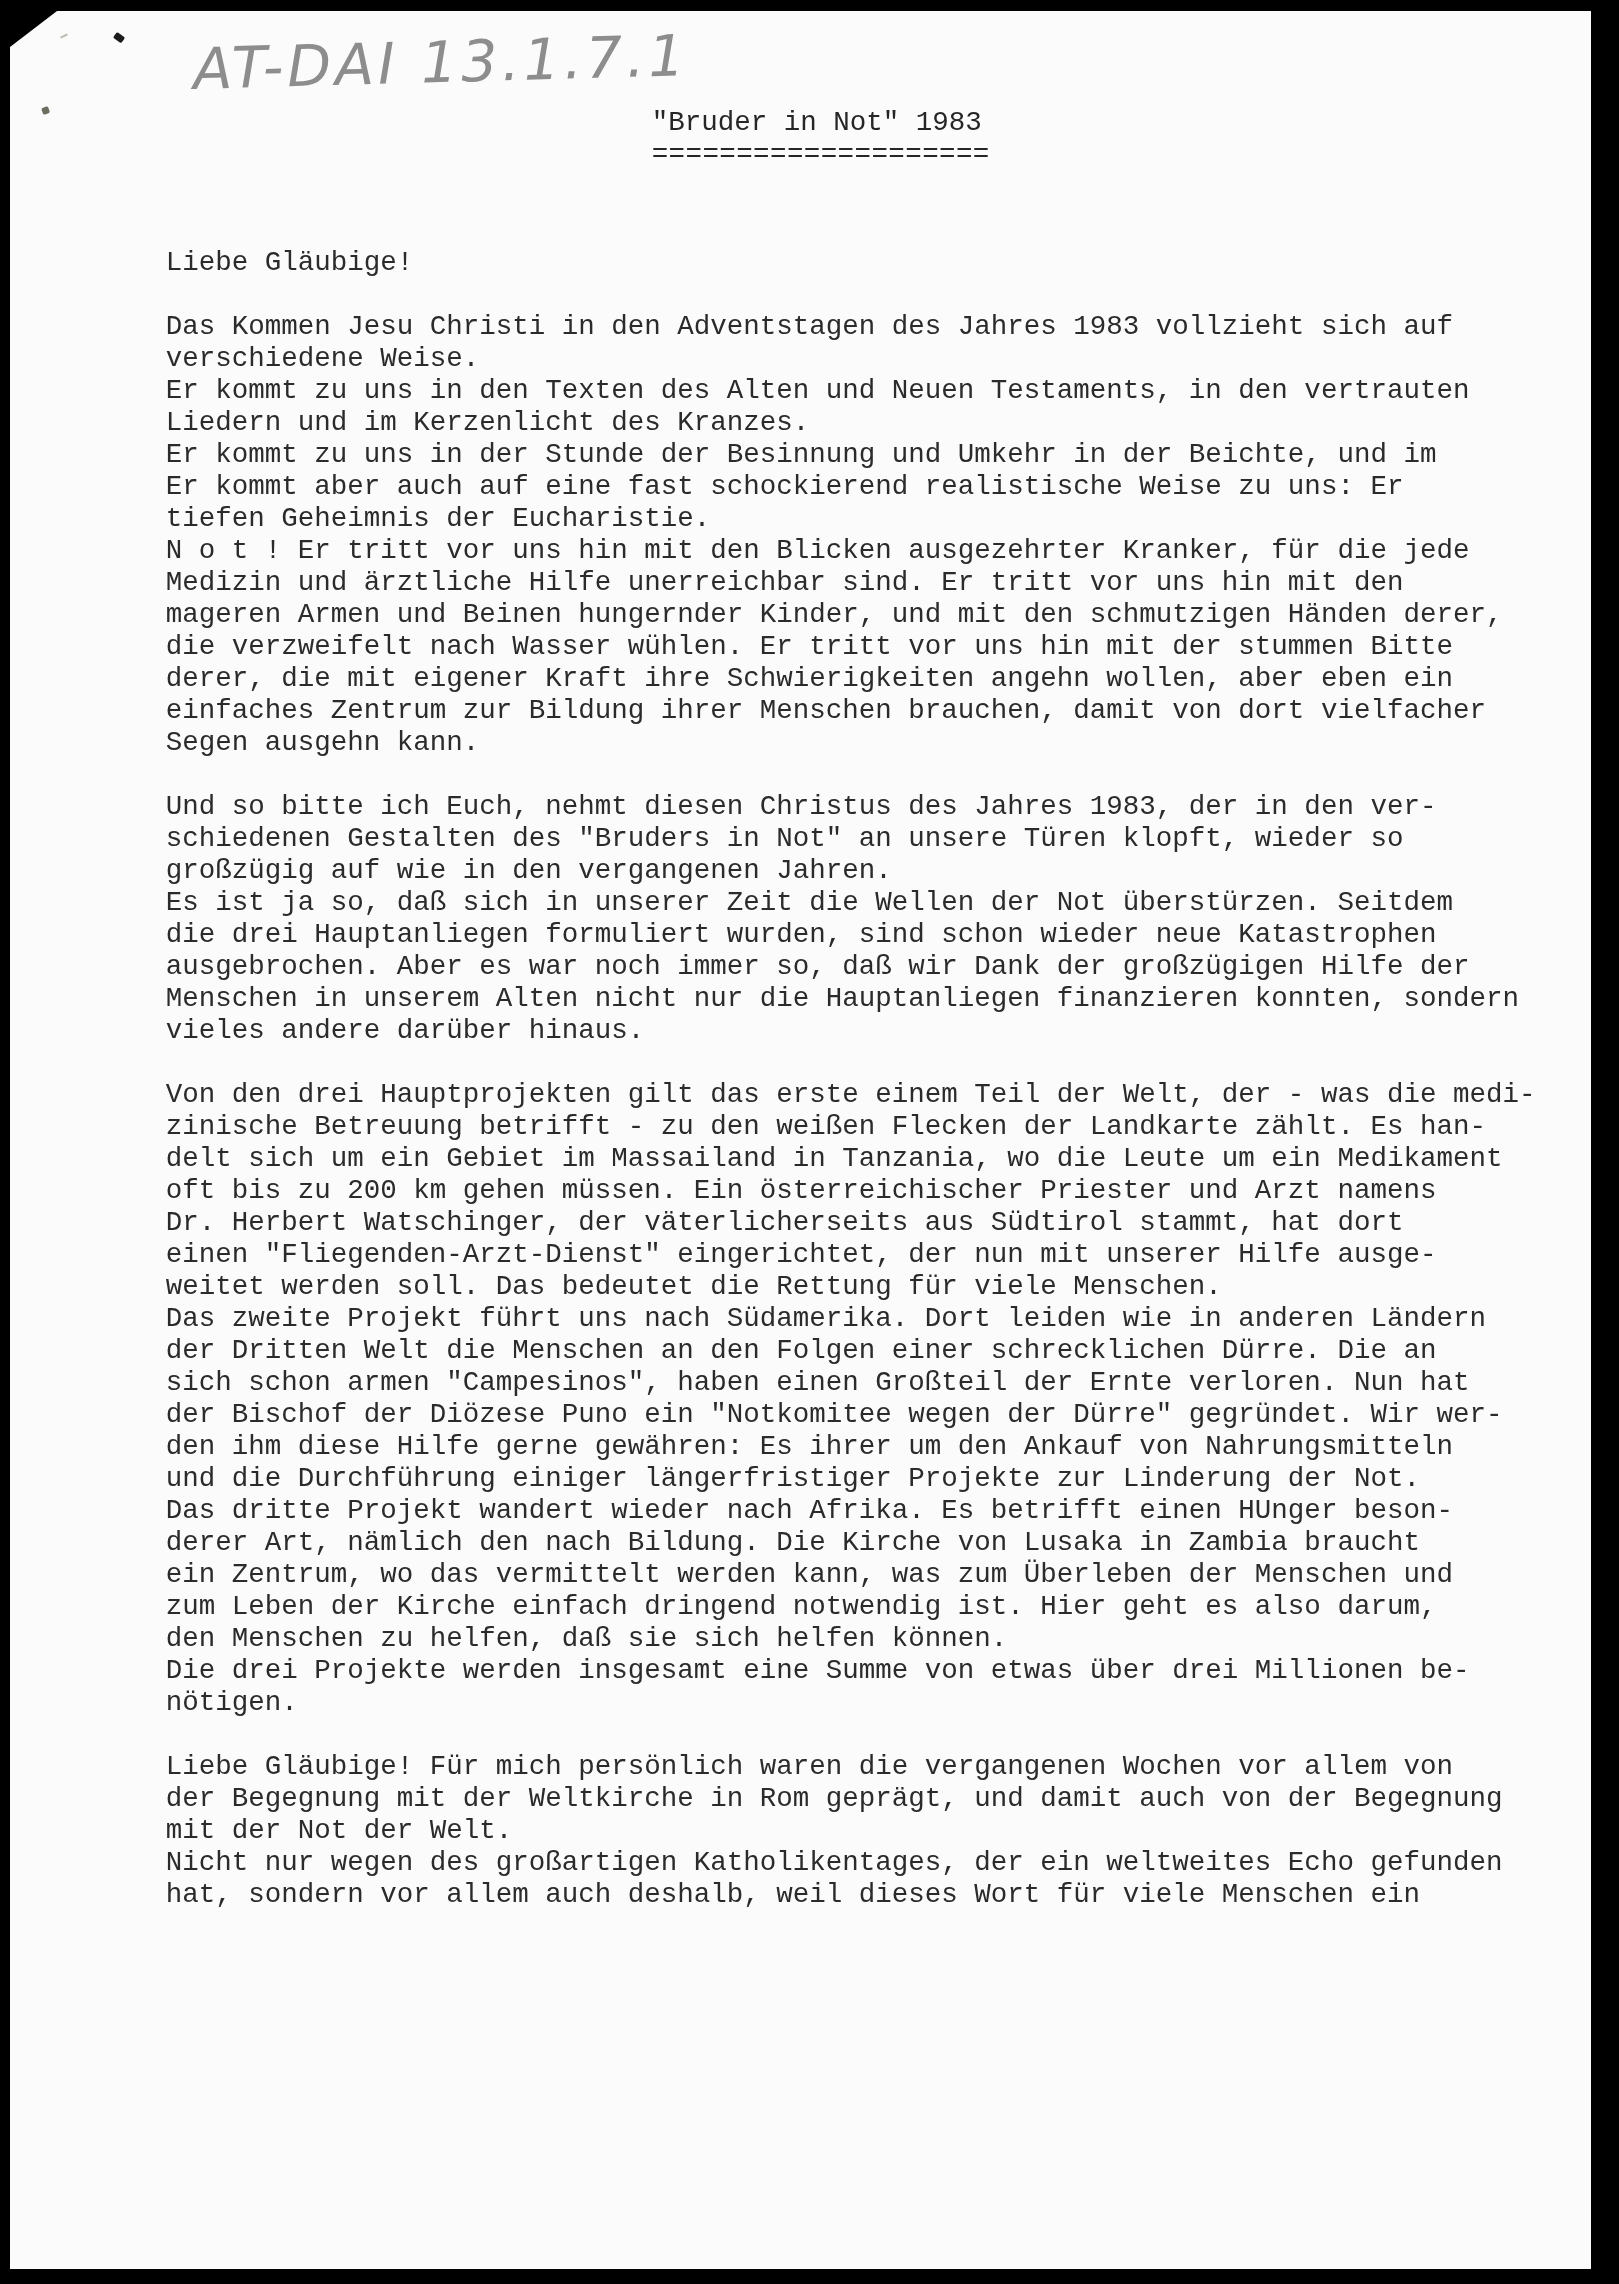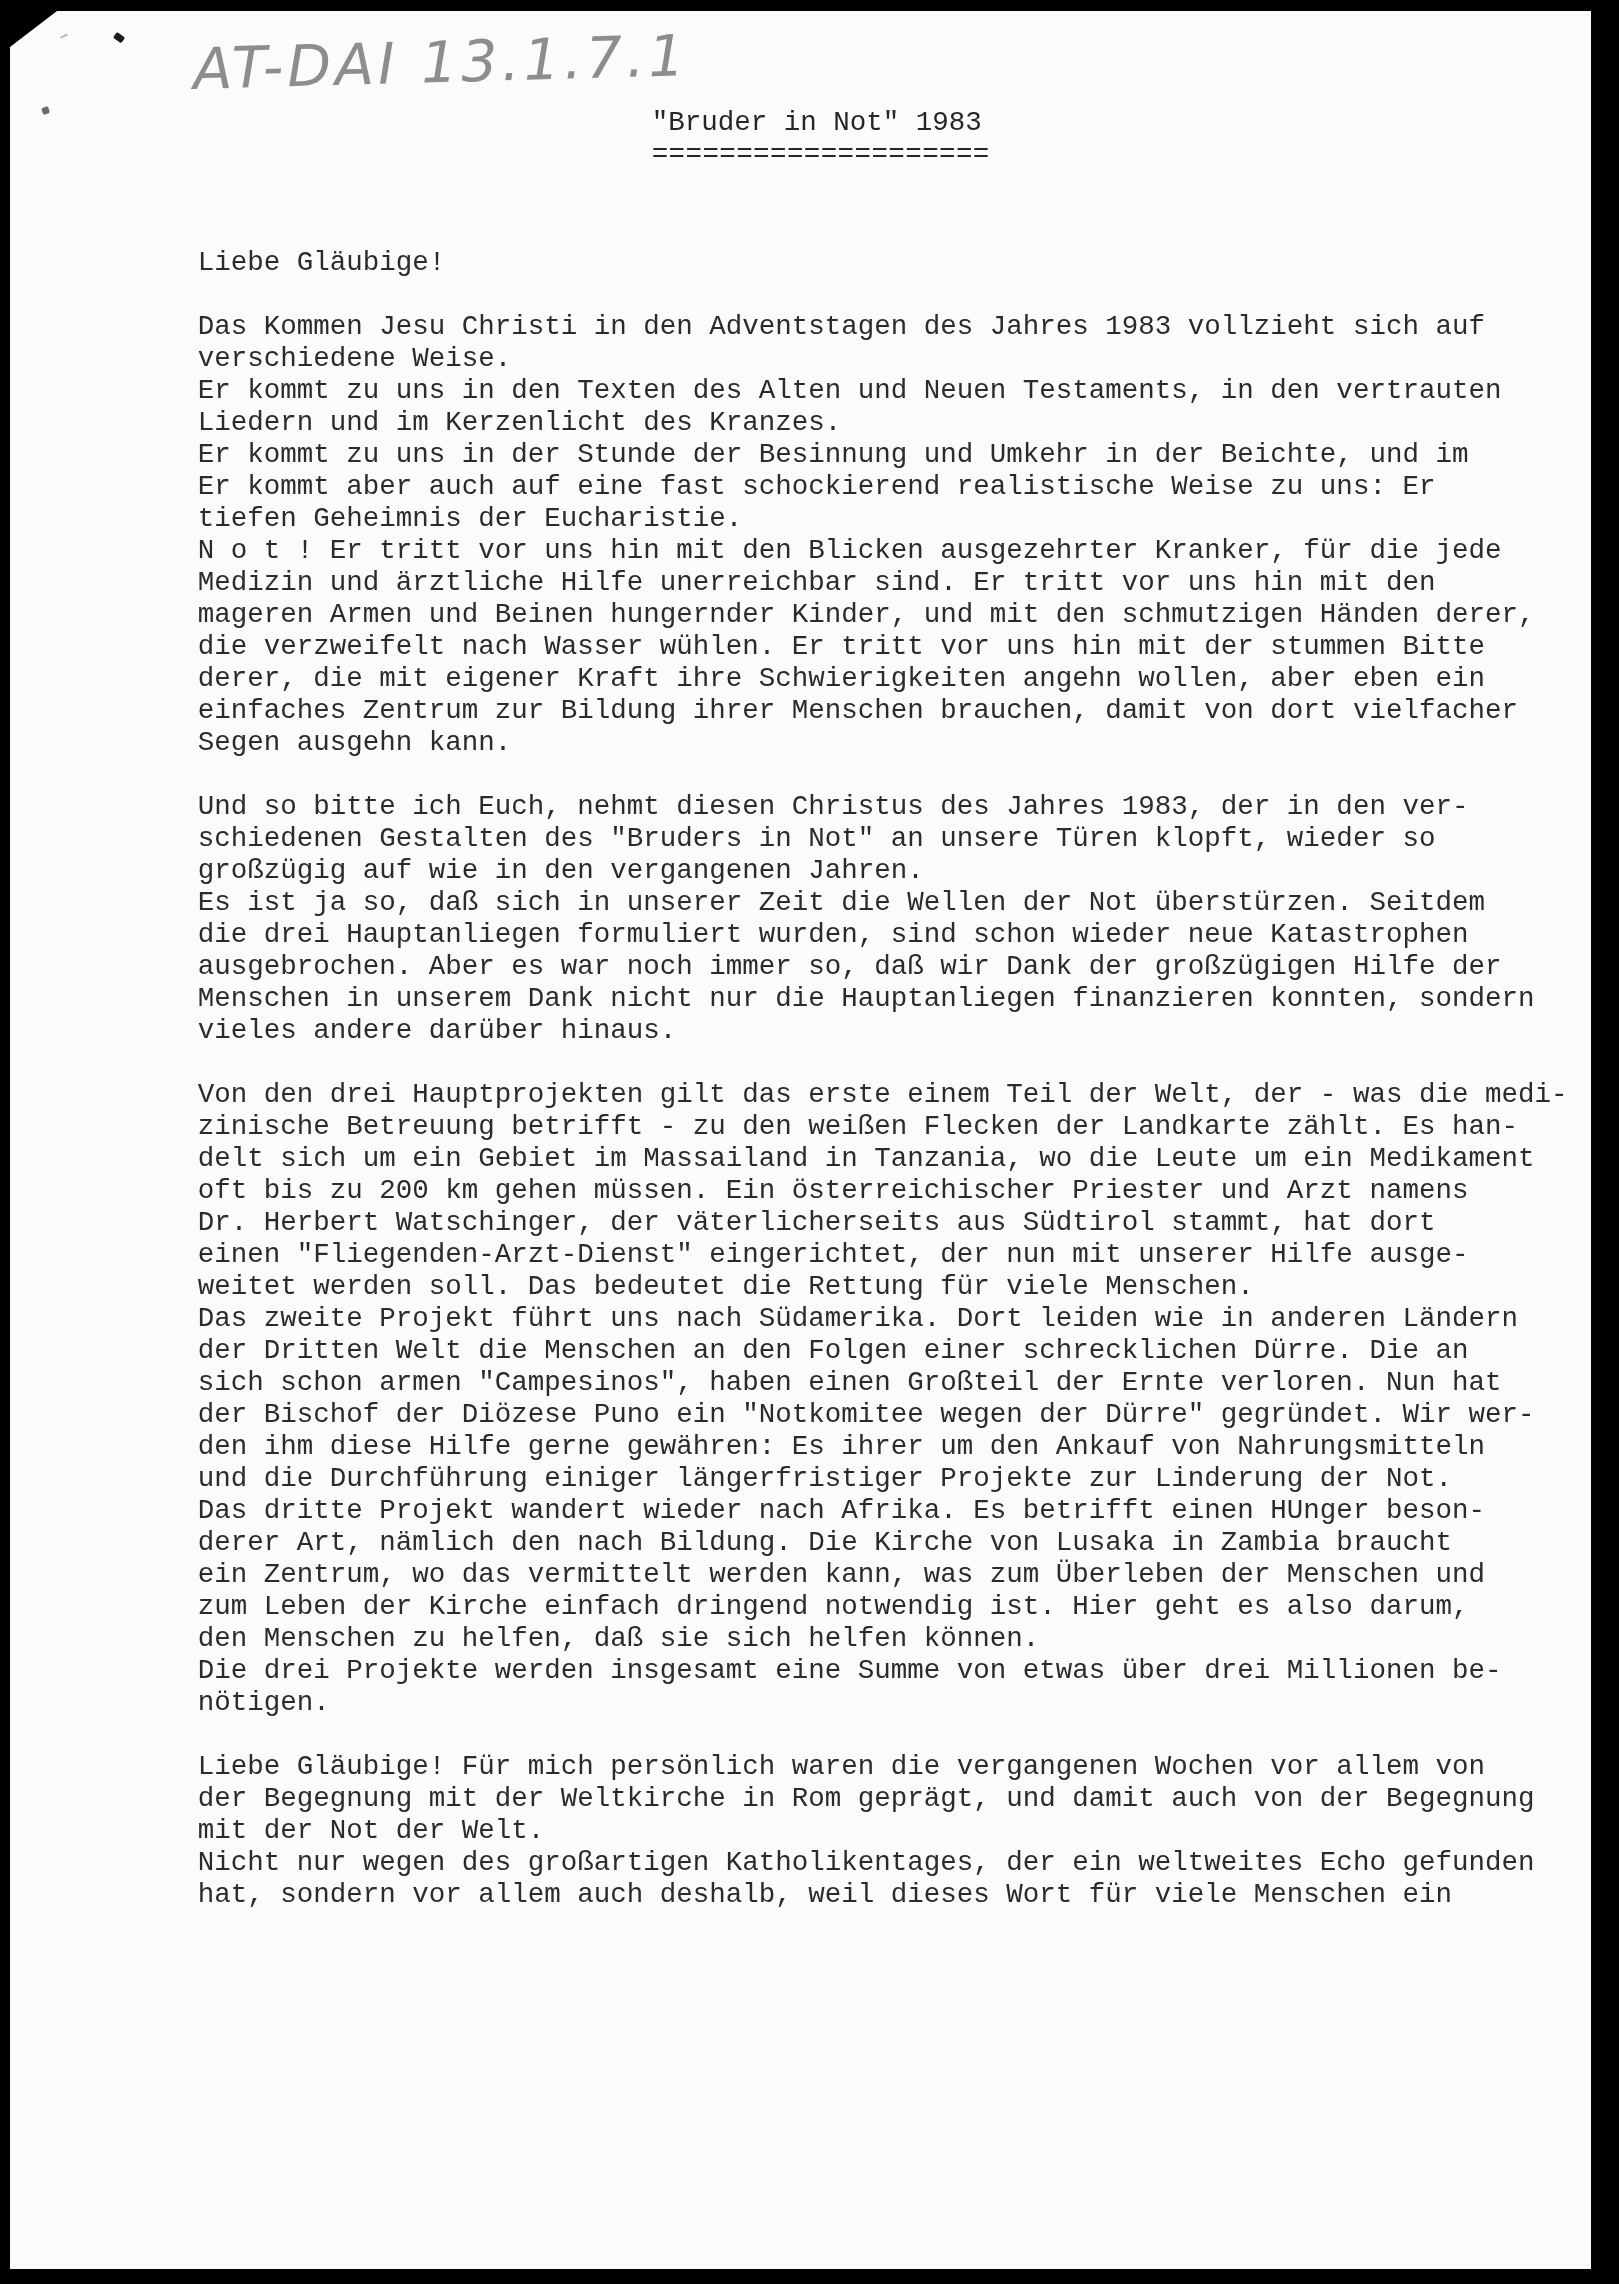--- a/index.html
+++ b/index.html
@@ -42,21 +42,21 @@
     position:absolute;left:642px;top:96px;
     font-size:27.5px;color:#262626;white-space:pre;
   }
   .title-underline{
     position:absolute;left:642px;top:128px;
     font-size:27.5px;color:#262626;white-space:pre;
     letter-spacing:0.4px;
   }
 
   .letter-body{
-    position:absolute;left:188px;top:236px;
+    position:absolute;left:156px;top:236px;
     font-size:27.5px;
     line-height:32px;
     color:#2b2b2b;
   }
   .line{
     white-space:pre;
     min-height:32px;
   }
 </style>
 </head>
@@ -91,21 +91,21 @@
       <div class="line">derer, die mit eigener Kraft ihre Schwierigkeiten angehn wollen, aber eben ein</div>
       <div class="line">einfaches Zentrum zur Bildung ihrer Menschen brauchen, damit von dort vielfacher</div>
       <div class="line">Segen ausgehn kann.</div>
       <div class="line blank"></div>
       <div class="line">Und so bitte ich Euch, nehmt diesen Christus des Jahres 1983, der in den ver-</div>
       <div class="line">schiedenen Gestalten des "Bruders in Not" an unsere Türen klopft, wieder so</div>
       <div class="line">großzügig auf wie in den vergangenen Jahren.</div>
       <div class="line">Es ist ja so, daß sich in unserer Zeit die Wellen der Not überstürzen. Seitdem</div>
       <div class="line">die drei Hauptanliegen formuliert wurden, sind schon wieder neue Katastrophen</div>
       <div class="line">ausgebrochen. Aber es war noch immer so, daß wir Dank der großzügigen Hilfe der</div>
-      <div class="line">Menschen in unserem Dank nicht nur die Hauptanliegen finanzieren konnten, sondern</div>
+      <div class="line">Menschen in unserem Alten nicht nur die Hauptanliegen finanzieren konnten, sondern</div>
       <div class="line">vieles andere darüber hinaus.</div>
       <div class="line blank"></div>
       <div class="line">Von den drei Hauptprojekten gilt das erste einem Teil der Welt, der - was die medi-</div>
       <div class="line">zinische Betreuung betrifft - zu den weißen Flecken der Landkarte zählt. Es han-</div>
       <div class="line">delt sich um ein Gebiet im Massailand in Tanzania, wo die Leute um ein Medikament</div>
       <div class="line">oft bis zu 200 km gehen müssen. Ein österreichischer Priester und Arzt namens</div>
       <div class="line">Dr. Herbert Watschinger, der väterlicherseits aus Südtirol stammt, hat dort</div>
       <div class="line">einen "Fliegenden-Arzt-Dienst" eingerichtet, der nun mit unserer Hilfe ausge-</div>
       <div class="line">weitet werden soll. Das bedeutet die Rettung für viele Menschen.</div>
       <div class="line">Das zweite Projekt führt uns nach Südamerika. Dort leiden wie in anderen Ländern</div>

